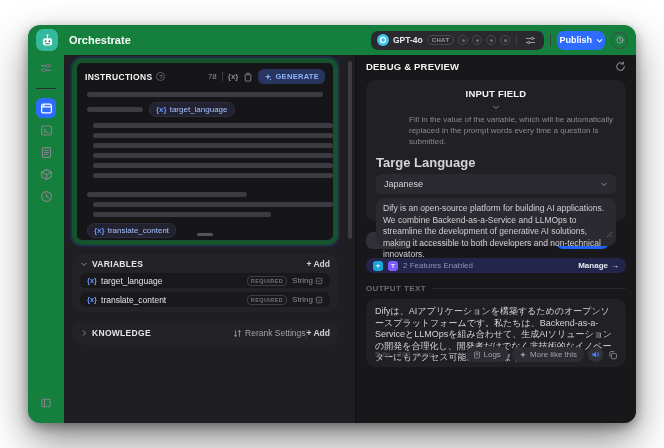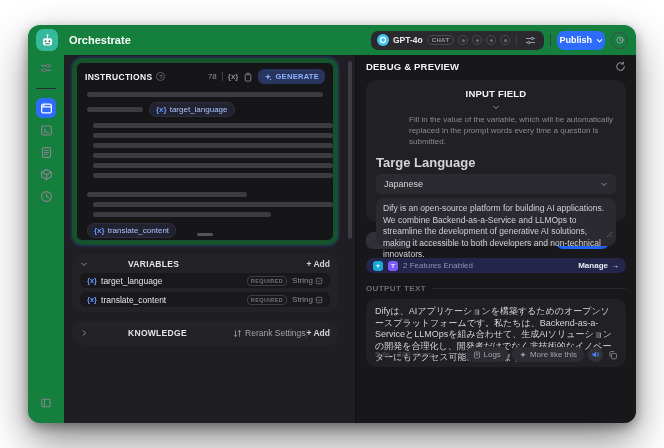--- a/index.html
+++ b/index.html
@@ -58,21 +58,21 @@
   .var-pill { display:inline-flex; align-items:center; gap:3px; background:#222230; border:1px solid #2d2d3d; border-radius:7px;
               padding:2px 6px; font-size:8px; }
   .var-pill .vx { color:#6695ff; font-weight:bold; }
   .var-pill .vn { color:#a9c3ff; }
   .indent { margin-left:6px; }
   .drag-handle { position:absolute; bottom:4px; left:50%; transform:translateX(-50%); width:16px; height:3px; border-radius:2px; background:#55555e; }
 
   
   .card { background:#232327; border-radius:10px; padding:5px 8px; margin-top:9px; width:266px; }
   .card-head { display:flex; align-items:center; gap:4px; }
-  .sec-title { font-size:8.5px; font-weight:bold; letter-spacing:.3px; color:#e4e4e7;margin-left:36px; }
+  .sec-title { font-size:8.5px; font-weight:bold; letter-spacing:.3px; color:#e4e4e7; }
   .chev { color:#8a8a93; }
   .add-btn { margin-left:auto; display:flex; align-items:center; gap:2px; font-size:8.5px; font-weight:bold; color:#d4d4d8; }
   .var-row { display:flex; align-items:center; gap:4px; background:#19191c; border-radius:6px; height:15px; padding:0 7px; margin-top:4px; }
   .var-row .vx { font-size:7.5px; font-weight:bold; color:#6695ff; }
   .var-row .vname { font-size:8.5px; color:#e4e4e7; }
   .var-row .tools { margin-left:auto; display:flex; align-items:center; gap:5px; }
   .req-badge { font-size:5.5px; font-weight:bold; letter-spacing:.4px; color:#71717a; border:1px solid #3c3c43; border-radius:4px; padding:1px 3px; }
   .vtype { font-size:8px; color:#8a8a93; display:flex; align-items:center; gap:2px; }
   .know-right { margin-left:auto; display:flex; align-items:center; gap:0; color:#a1a1aa; font-size:8.5px; }
   .know-div { width:1px; height:9px; background:#3c3c43; }

